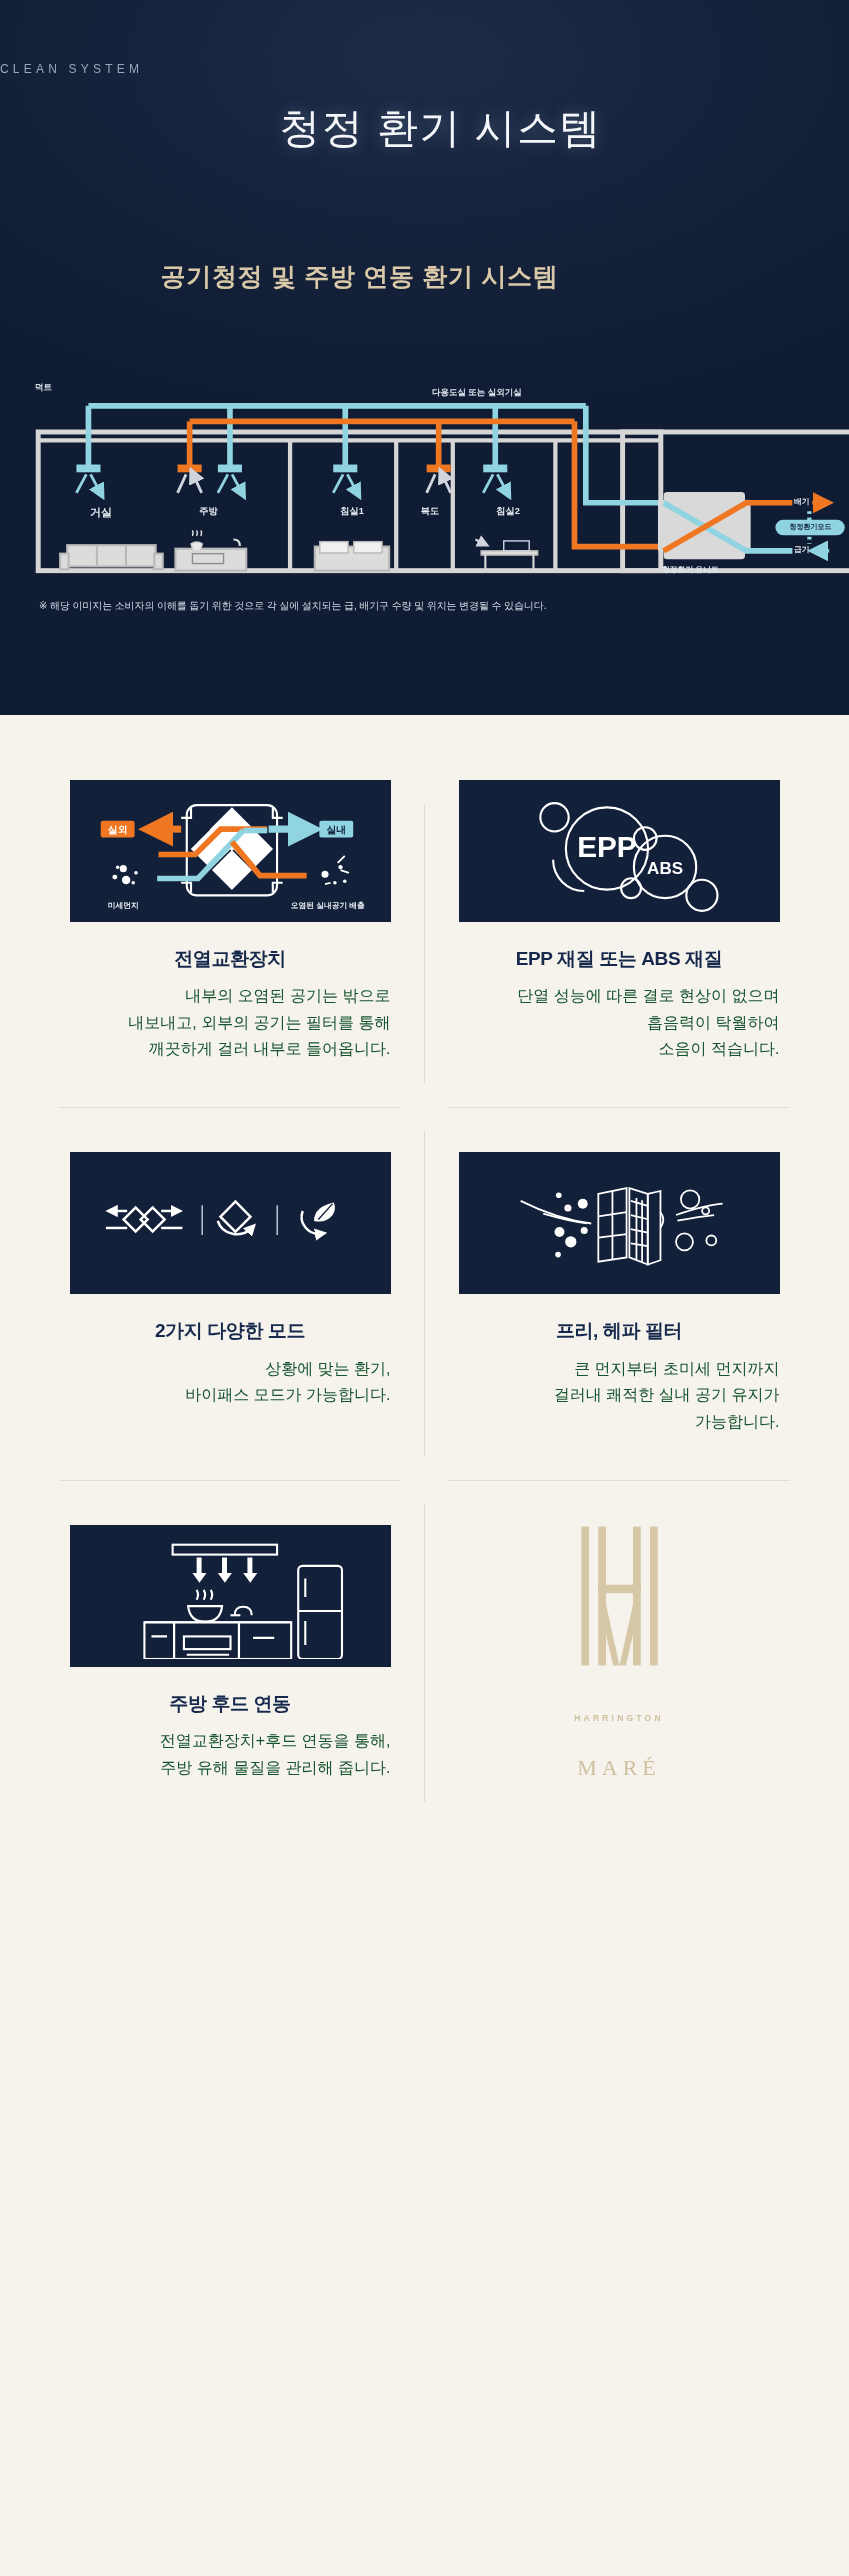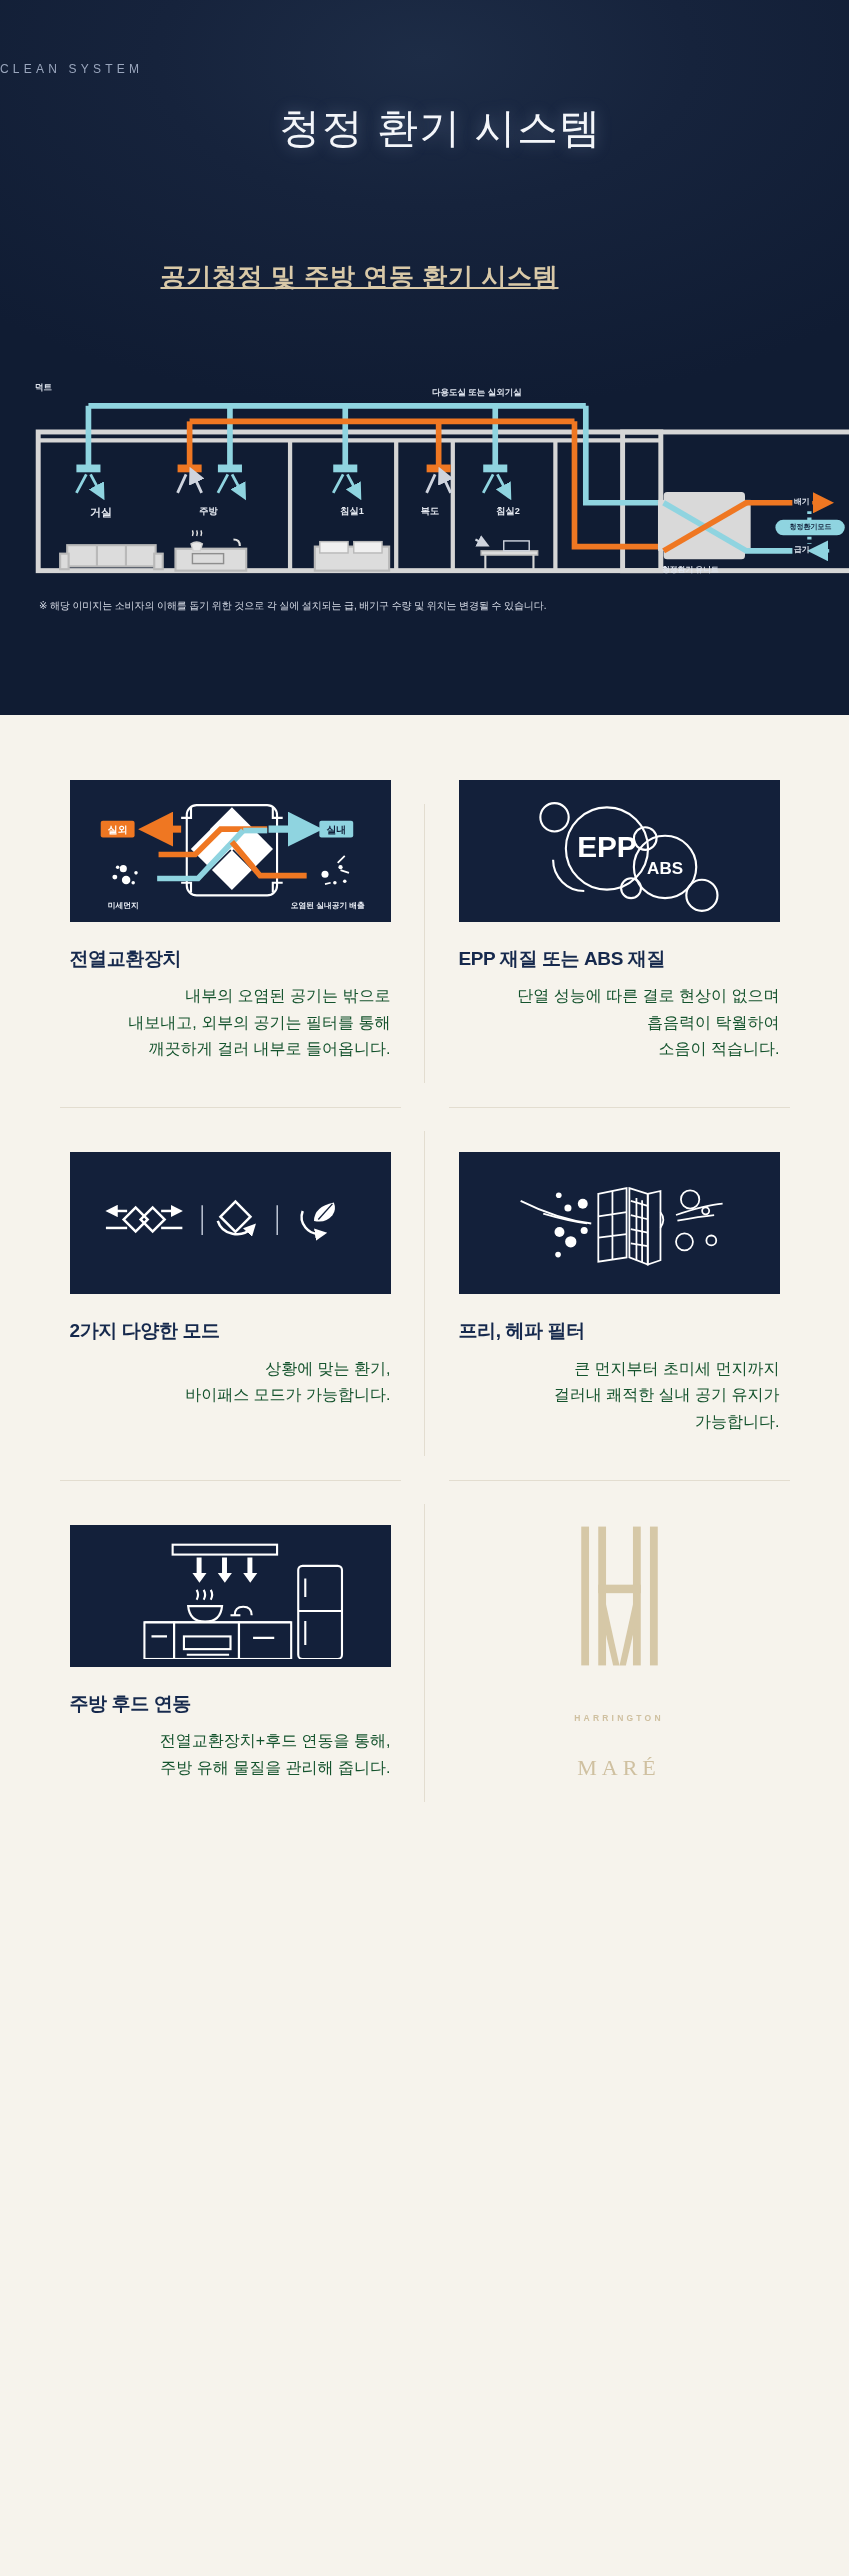--- a/index.html
+++ b/index.html
@@ -37,21 +37,20 @@
     letter-spacing: 1.4px;
     text-shadow: 0 0 15.6px rgba(190,210,245,.35);
   }
   .hero-sub {
     position: absolute; top: 260px; left: 0; width: 719px;
     text-align: center;
     color: #d9c9a8;
     font-size: 25px;
     font-weight: 600;
     letter-spacing: 0.7px;
-    text-decoration: underline;
   }
 
   
   .diagram-wrap {
     position: absolute;
     top: 361px; left: 0;
     width: 849px; height: 241px;
   }
   .diagram-svg { display: block; }
   .disclaimer {
@@ -100,21 +99,21 @@
     height: 142px;
     background: #13203a;
     display: flex;
     align-items: center;
     justify-content: center;
     position: relative;
     overflow: hidden;
   }
   .card-title {
     margin-top: 24px;
-    text-align: left;
+    text-align: center;
     color: #16294d;
     font-size: 19px;
     font-weight: 700;
     letter-spacing: -0.4px;
   }
   .card-desc {
     margin-top: 11.3px;
     text-align: right;
     color: #14532d;
     font-size: 16px;

